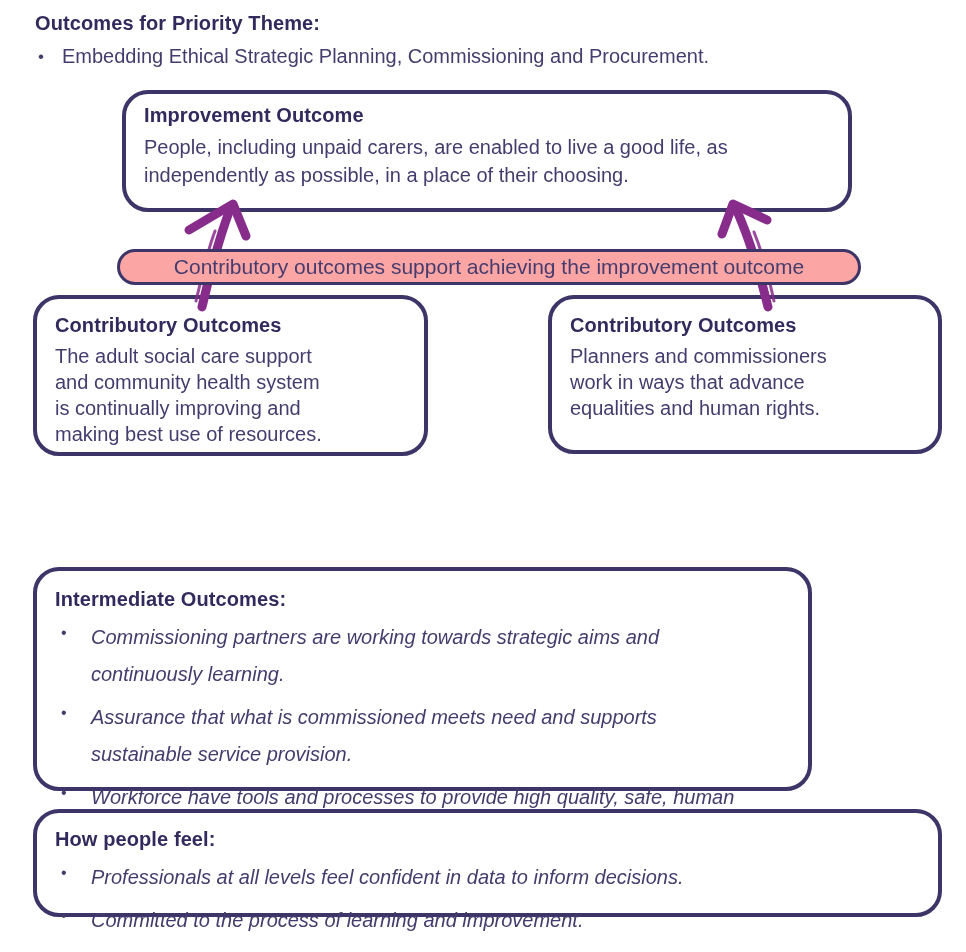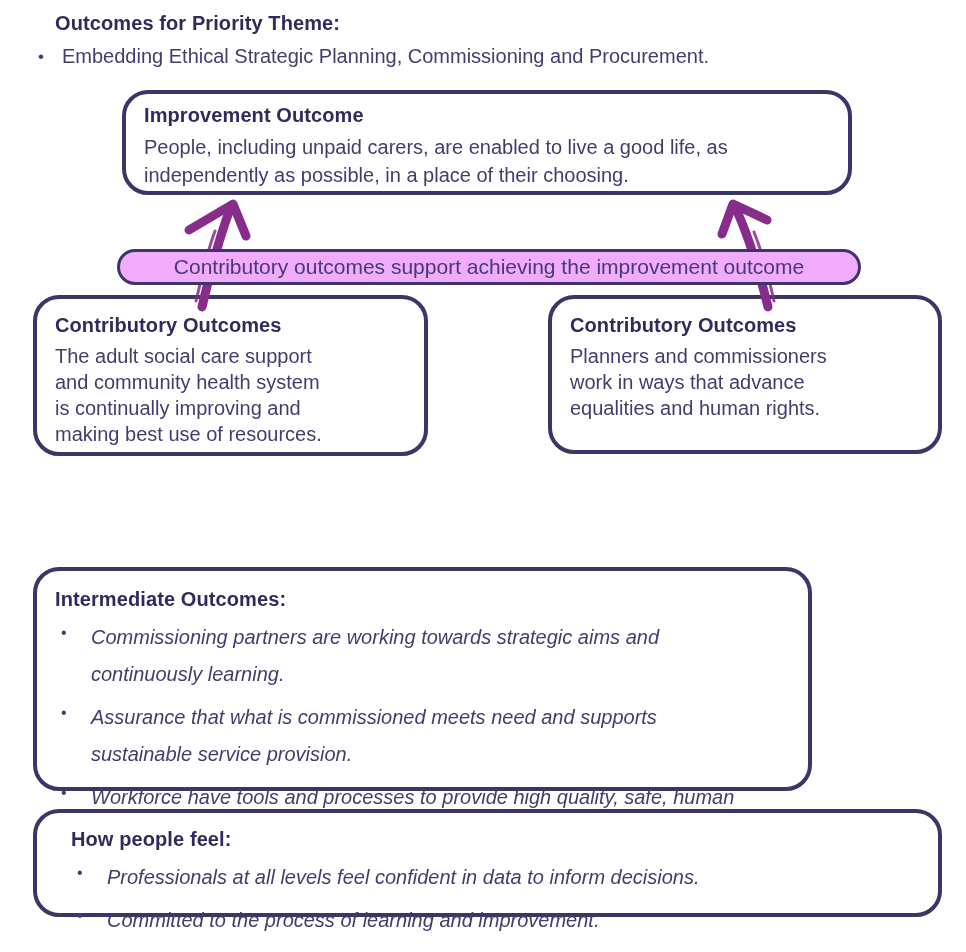--- a/index.html
+++ b/index.html
@@ -15,55 +15,54 @@
     width:966px;height:952px;
     background:var(--bg,#fff);
     font-family:"Liberation Sans", sans-serif;
     color:var(--body,#453C6E);
     overflow:hidden;
   }
   .page-heading{
     position:absolute;left:35px;top:12px;
     font-size:20px;font-weight:bold;color:var(--title,#322A5C);
     letter-spacing:.1px;
-    margin-left:20px;
   }
   .top-bullet{
     position:absolute;left:38px;top:43px;
     display:flex;align-items:flex-start;
     font-size:20px;line-height:27px;
   }
   .top-bullet .dot{width:12px;margin-right:12px;font-size:17px;line-height:27px;}
   .box{
     position:absolute;box-sizing:border-box;
     border:4px solid var(--border,#3D3467);
     border-radius:26px;background:#fff;z-index:1;
     font-size:20px;line-height:27px;
   }
   .box-title{
     font-weight:bold;color:var(--title,#322A5C);
     line-height:28px;margin-bottom:4px;letter-spacing:.1px;
   }
   .box-body{white-space:pre-line;}
-  .improvement{left:122px;top:90px;width:730px;height:105px;padding:7px 18px;line-height:28px;}
+  .improvement{left:122px;top:90px;width:730px;height:122px;padding:7px 18px;line-height:28px;}
   .contrib-left{left:33px;top:295px;width:395px;height:161px;padding:12px 18px;line-height:26px;}
   .contrib-right{left:548px;top:295px;width:394px;height:159px;padding:12px 18px;line-height:26px;}
   .whom{left:33px;top:472px;width:909px;height:83px;padding:10px 18px;}
   .intermediate{left:33px;top:567px;width:779px;height:224px;padding:14px 18px;}
-  .feel{left:33px;top:809px;width:909px;height:108px;padding:12px 34px;}
+  .feel{left:33px;top:809px;width:909px;height:108px;padding:12px 18px;}
   .bullet-row{
     display:flex;align-items:flex-start;
     margin:6px 0 0 6px;
   }
   .bullet-row .dot{width:14px;margin-right:16px;font-size:16px;line-height:27px;flex:none;}
   .bullet-text{white-space:pre-line;line-height:37px;font-style:italic;}
   .pill{
     position:absolute;left:117px;top:249px;width:744px;height:36px;
     box-sizing:border-box;border:3px solid var(--border,#3D3467);
-    border-radius:19px;background:#f0abfc;z-index:3;
+    border-radius:19px;background:#fca5a5;z-index:3;
     display:flex;align-items:center;justify-content:center;
     font-size:21px;color:var(--body,#453C6E);
   }
   .arrows{
     position:absolute;left:0;top:0;z-index:2;
     pointer-events:none;color:var(--arrow,#882C8C);
   }
 </style>
 </head>
 <body>

